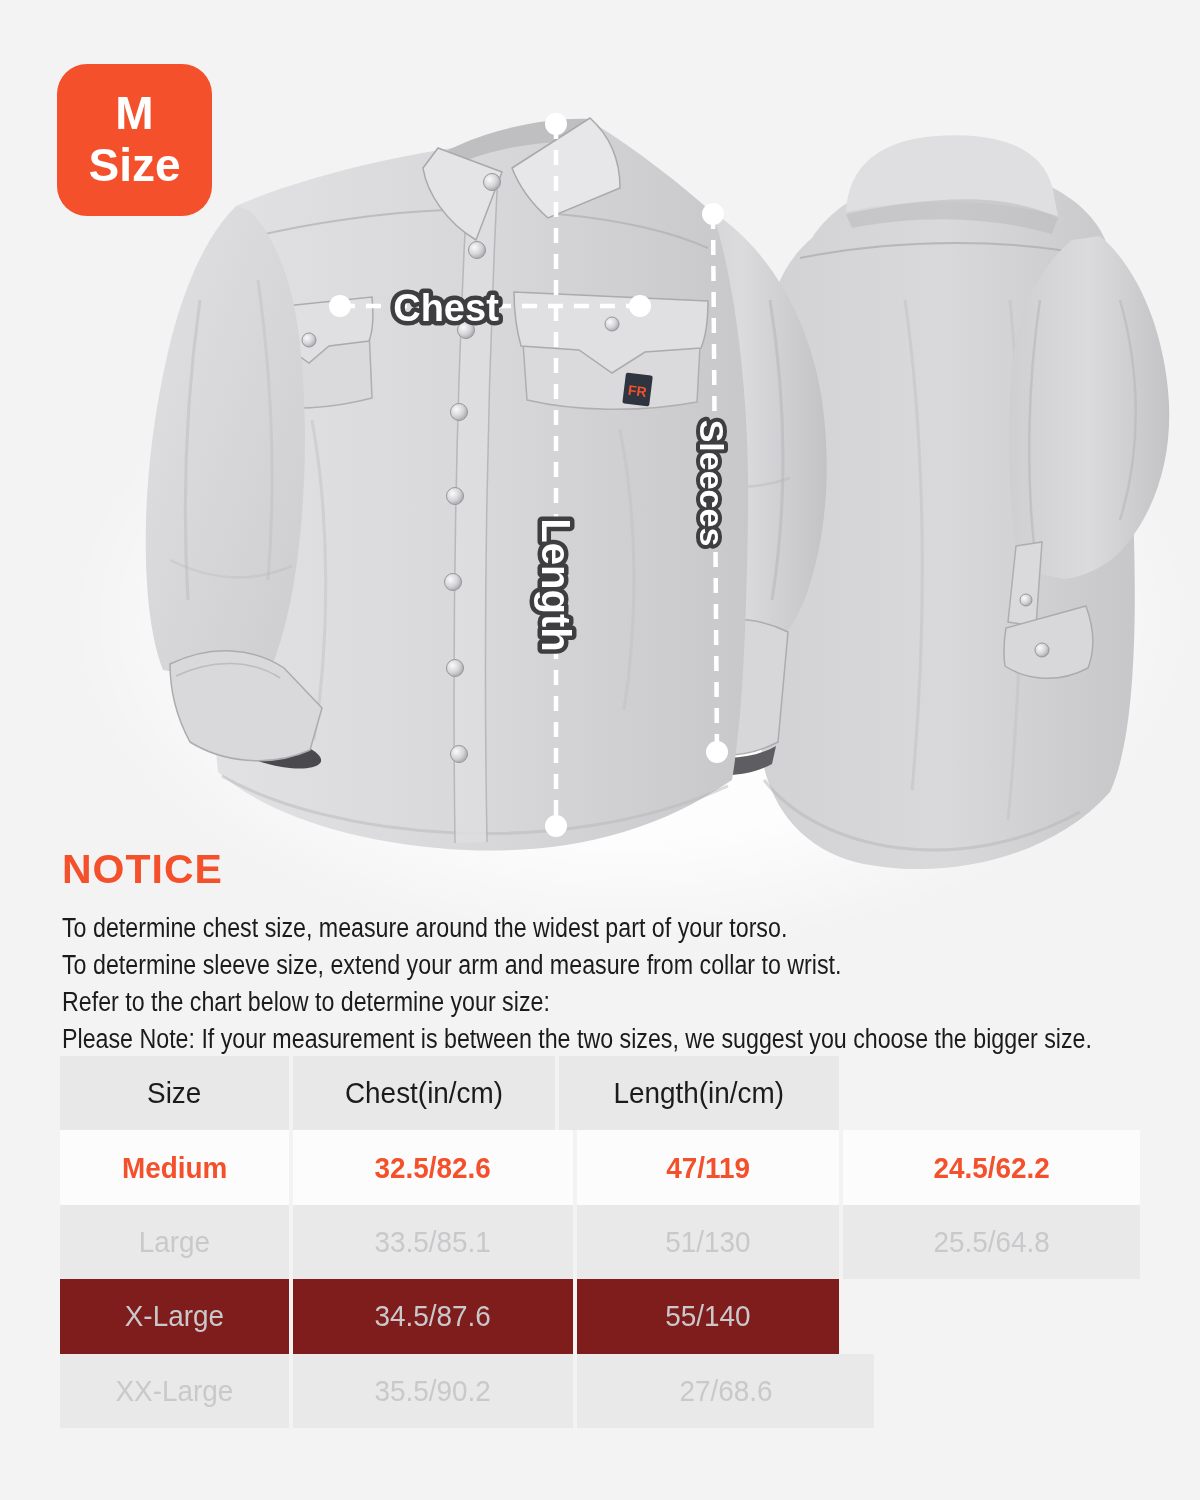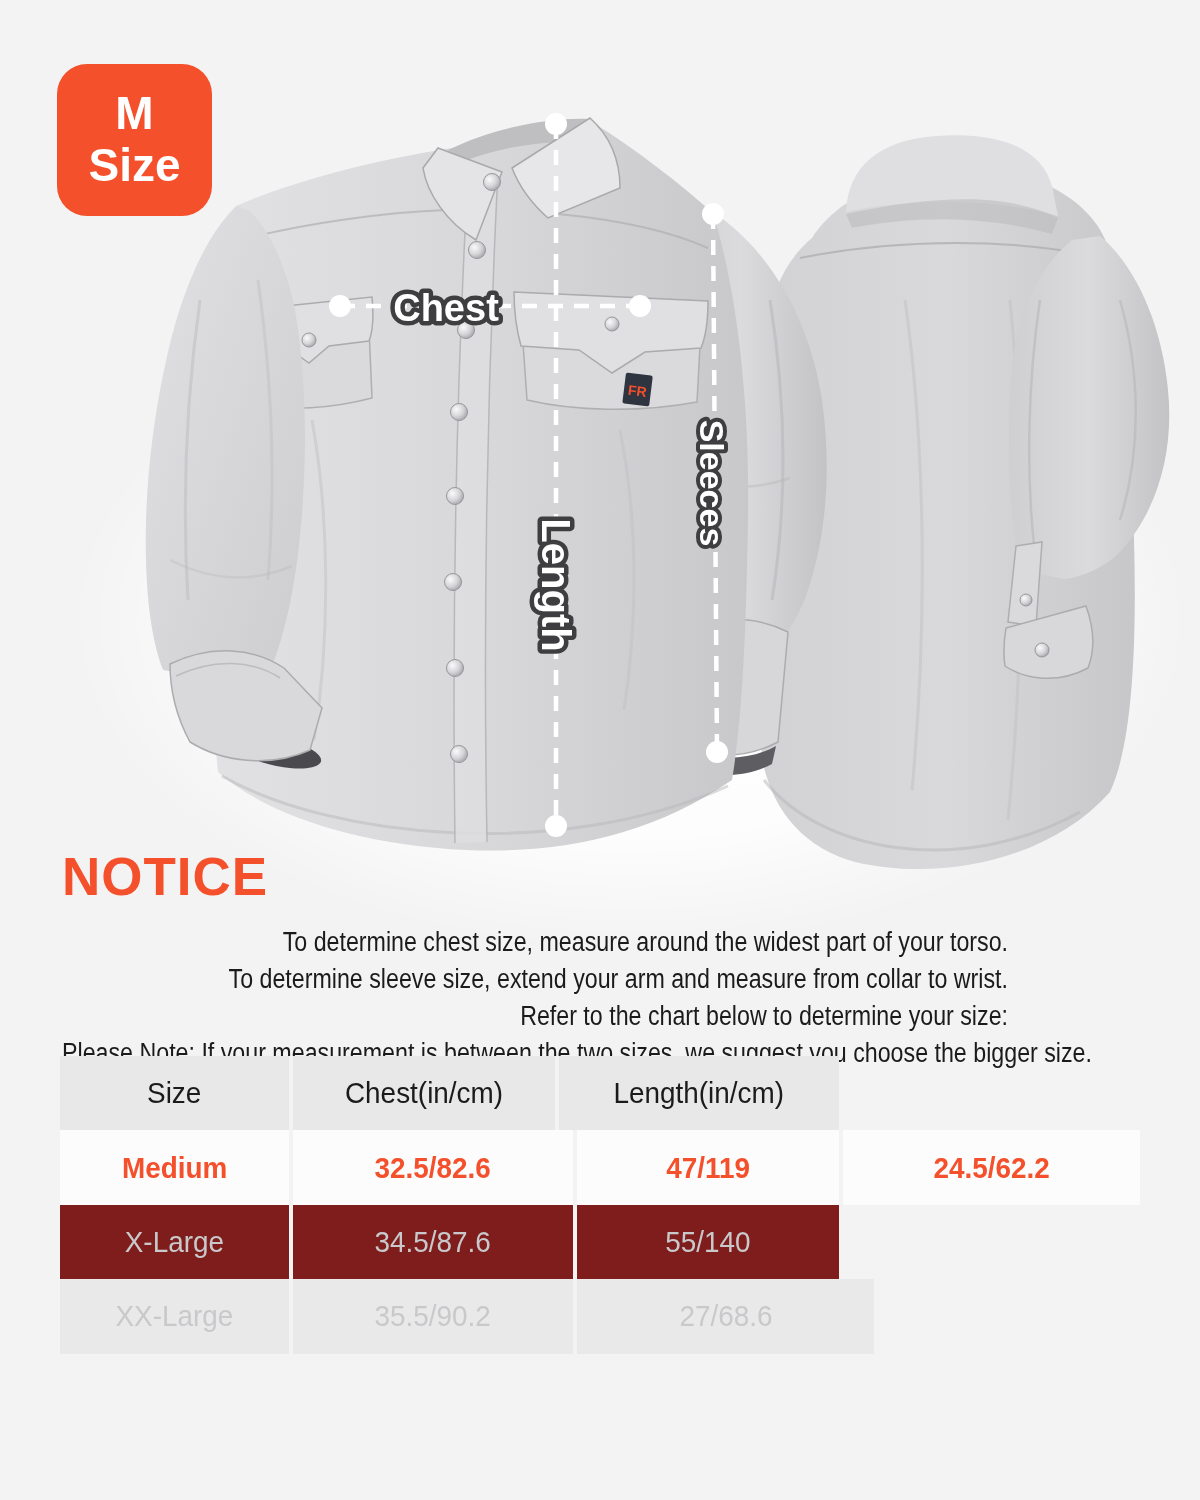--- a/index.html
+++ b/index.html
@@ -5,22 +5,22 @@
   html,body{margin:0;padding:0;background:#e0e0e0;}
   .page{position:relative;width:1200px;height:1500px;background:#F3F3F4;overflow:hidden;
         font-family:"Liberation Sans","DejaVu Sans",sans-serif;}
   .shirts{position:absolute;left:0;top:0;}
   .badge{position:absolute;left:57px;top:64px;width:155px;height:152px;background:#F4502B;
          border-radius:30px;display:flex;flex-direction:column;align-items:center;justify-content:center;
          color:#FFFFFF;font-weight:bold;line-height:1.12;}
   .badge div{font-size:46px;}
   .mlabel{font-weight:bold;fill:#FFFFFF;stroke:#3E3E41;paint-order:stroke;stroke-linejoin:round;}
   .notice{position:absolute;left:62px;top:846px;width:1100px;}
-  .notice-title{font-size:53px;font-weight:bold;color:#F4502B;letter-spacing:1px;}
-  .notice-body{margin-top:17px;text-align:right;}
+  .notice-title{font-size:41px;font-weight:bold;color:#F4502B;letter-spacing:1px;}
+  .notice-body{margin-top:17px;}
   .notice-line{display:block;font-size:27px;line-height:37px;color:#1B1B1B;white-space:nowrap;
                transform:scaleX(.86);transform-origin:0 50%;}
   .size-table{position:absolute;left:60px;top:1056px;width:1080px;}
   .trow{display:flex;height:74.4px;}
   .cell{box-sizing:border-box;display:flex;align-items:center;justify-content:center;
         font-size:30px;color:#1B1B1B;}
   .cell + .cell{border-left:4px solid #F3F3F4;}
   .c1{width:21.2%}.c2{width:26.3%}.c3{width:24.6%}.c4{width:27.9%}
   .thead .cell{background:#E8E8E9;}
   .row-white .cell{background:#FCFCFD;}
@@ -193,20 +193,34 @@
       <div class="cell c2">
           <span class="cell-text">32.5/82.6</span>
         </div>
       <div class="cell c3">
           <span class="cell-text">47/119</span>
         </div>
       <div class="cell c4">
           <span class="cell-text">24.5/62.2</span>
         </div>
     </div>
+    <div class="trow row-gray">
+      <div class="cell c1">
+          <span class="cell-text">Large</span>
+        </div>
+      <div class="cell c2">
+          <span class="cell-text">33.5/85.1</span>
+        </div>
+      <div class="cell c3">
+          <span class="cell-text">51/130</span>
+        </div>
+      <div class="cell c4">
+          <span class="cell-text">25.5/64.8</span>
+        </div>
+    </div>
     <div class="trow row-light">
       <div class="cell c1">
           <span class="cell-text">X-Large</span>
         </div>
       <div class="cell c2">
           <span class="cell-text">34.5/87.6</span>
         </div>
       <div class="cell c3">
           <span class="cell-text">55/140</span>
         </div>

